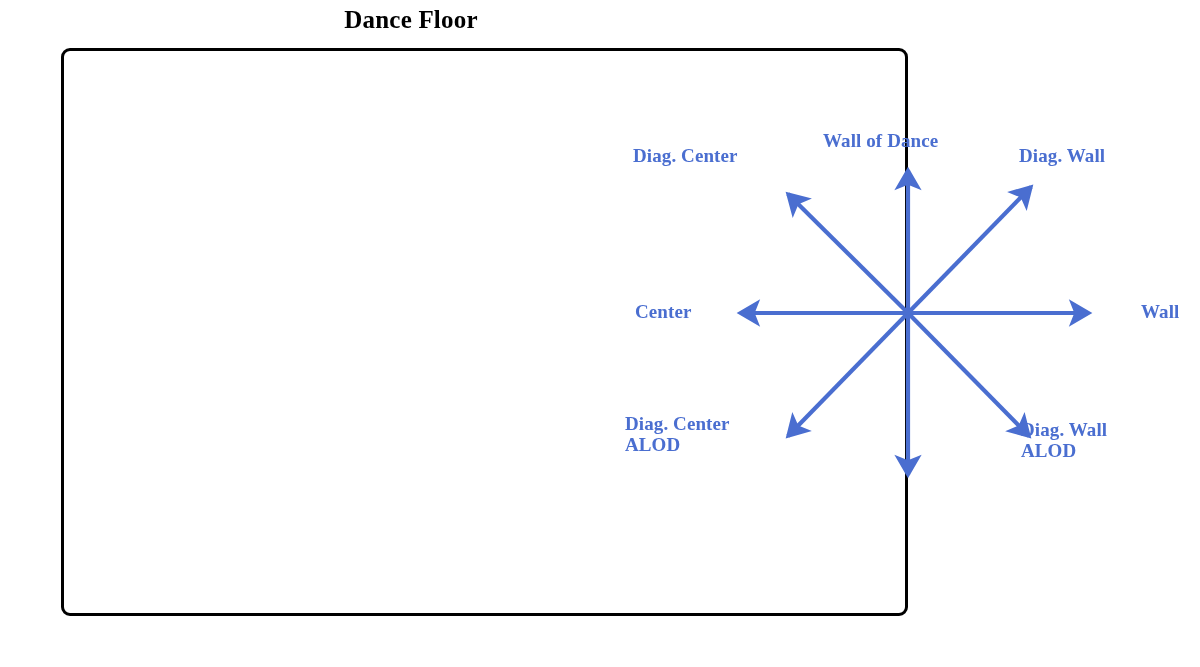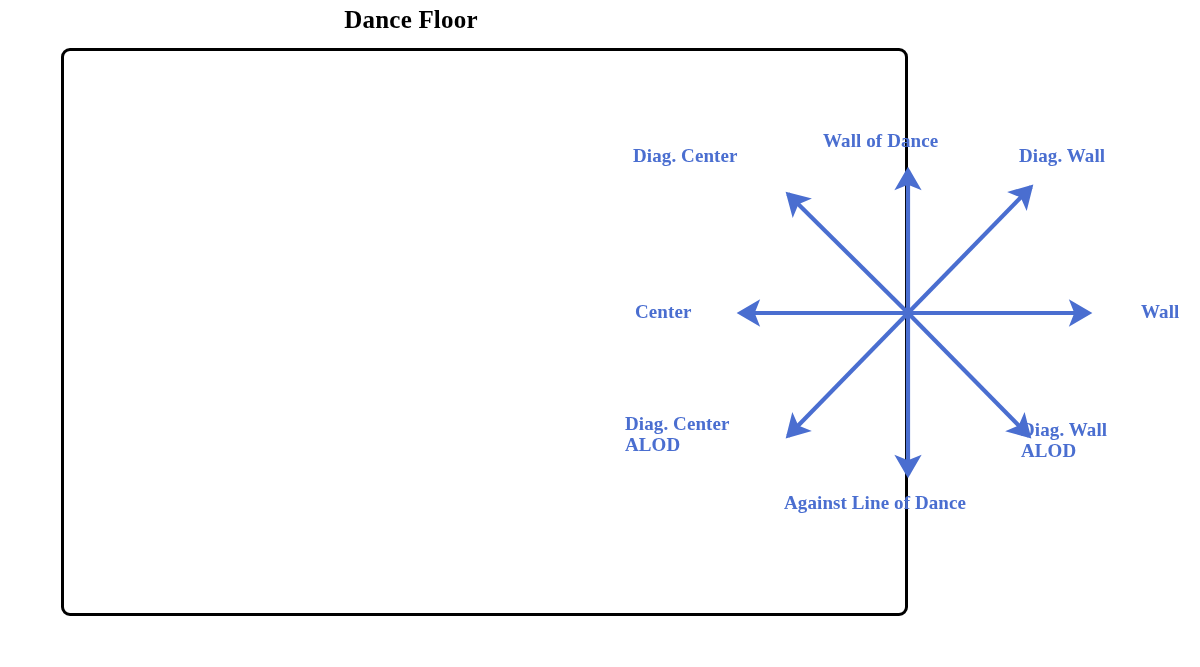--- a/index.html
+++ b/index.html
@@ -114,15 +114,14 @@
   <div class="dir-label lbl-center">Center</div>
 
   <div class="dir-label lbl-wall">Wall</div>
 
   <div class="dir-label lbl-diag-center-alod">Diag. Center
 ALOD</div>
 
   <div class="dir-label lbl-diag-wall-alod">Diag. Wall
 ALOD</div>
 
-  <div class="dir-label lbl-against-lod">Against Line of Dance</div>
 
 </div>
 
 </body></html>

